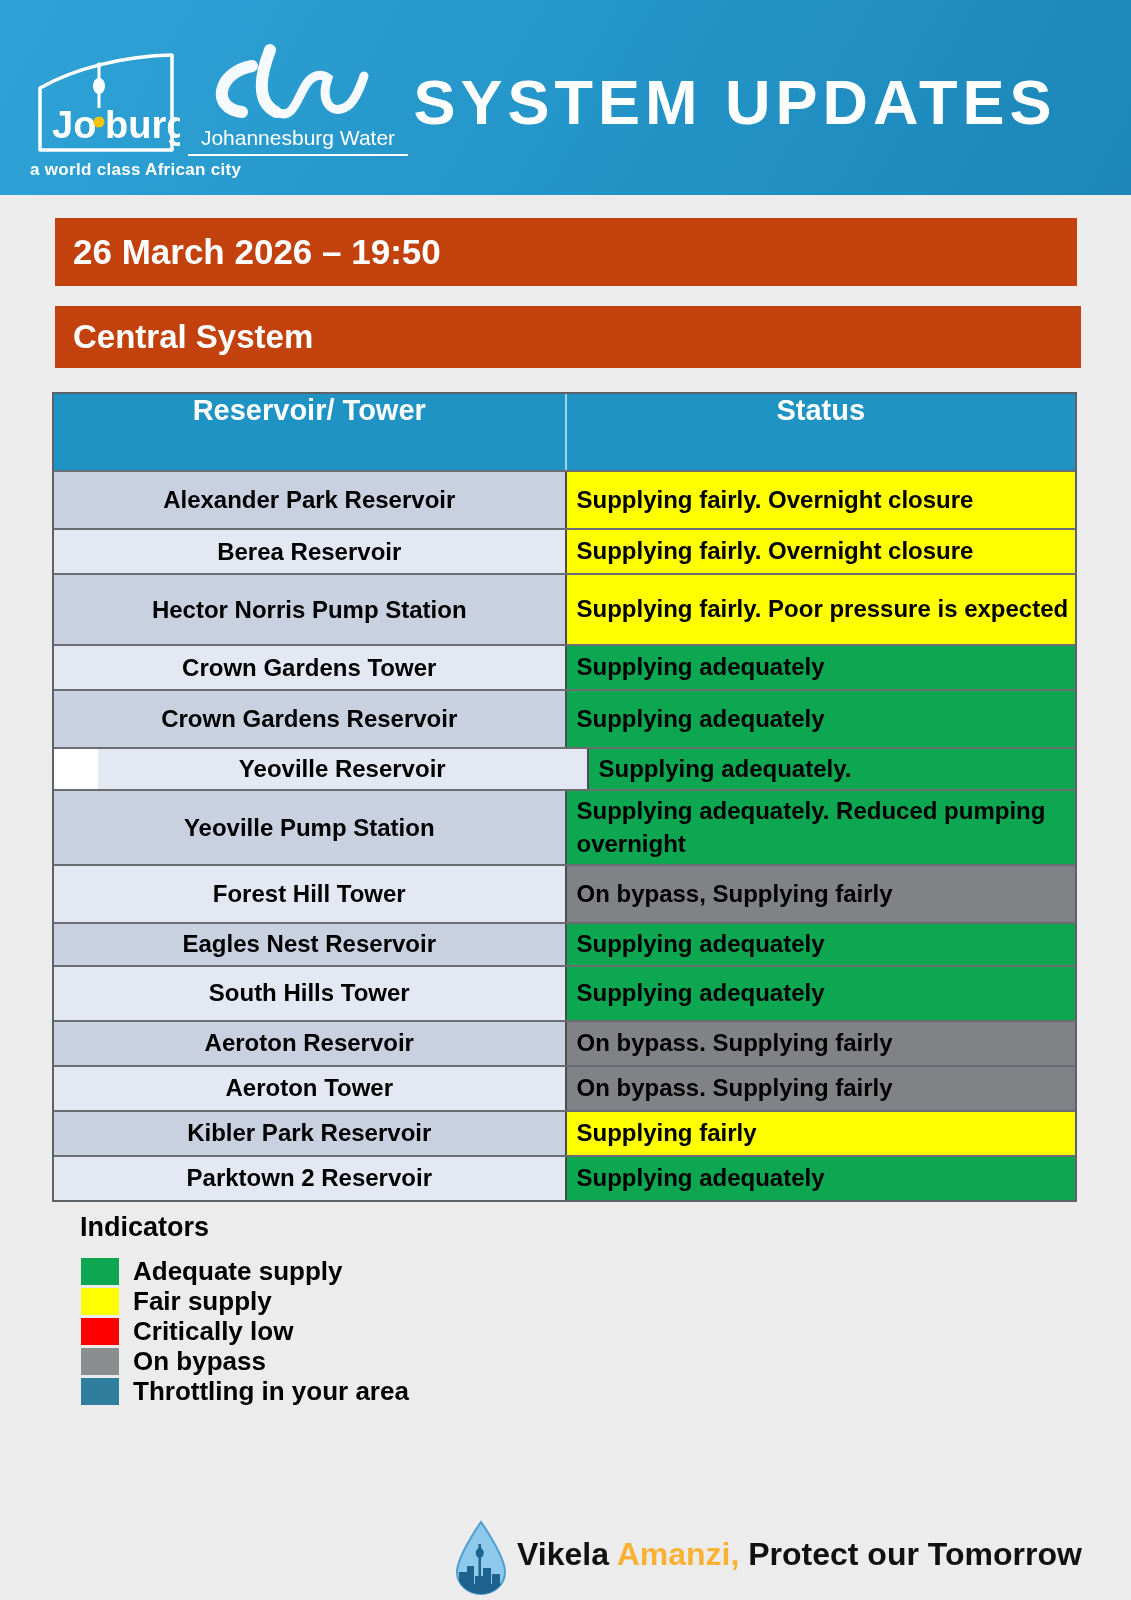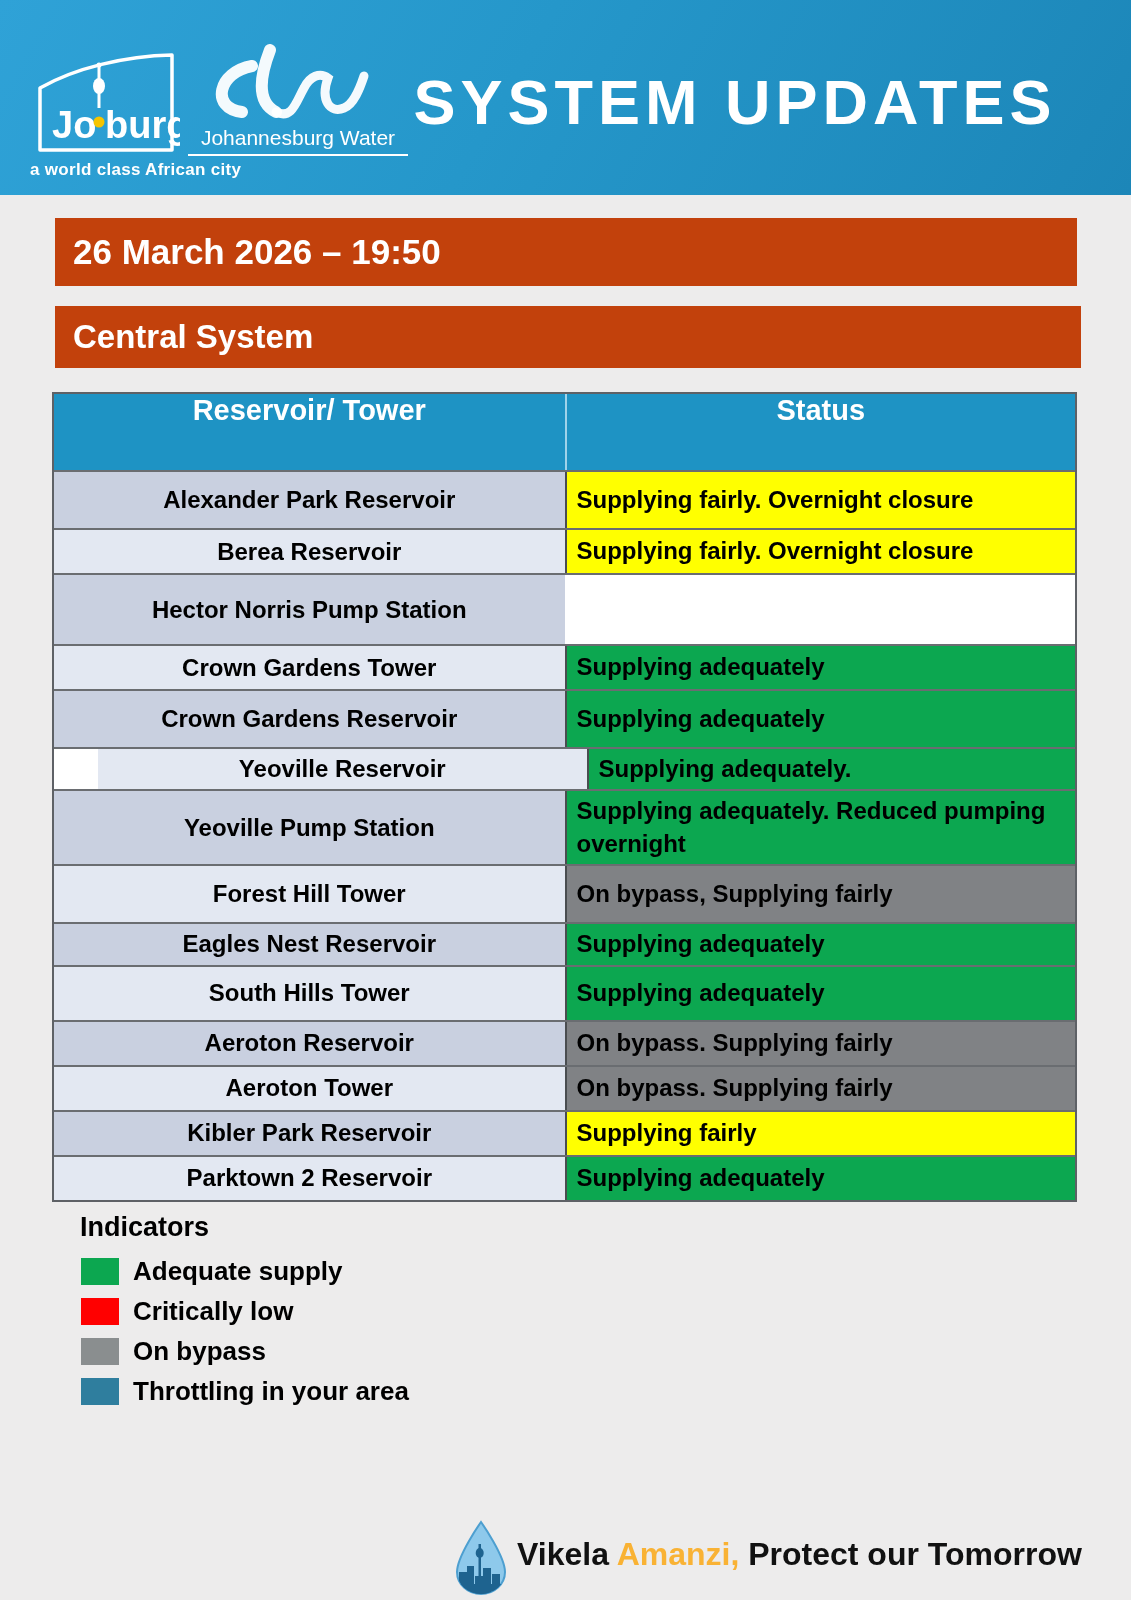--- a/index.html
+++ b/index.html
@@ -70,21 +70,21 @@
   .trow.r6{min-height:38px;padding-left:44px;}
   .trow.r7{min-height:70px;justify-content:flex-end;}
   .trow.r8{min-height:56px;}
   .trow.r9{min-height:38px;}
   .trow.r10{min-height:53px;}
 
   
   .indicators-title{
     left:80px;top:1212px;font-size:27px;font-weight:bold;color:#000;
   }
-  .indicators-list{left:81px;top:1258px;display:flex;flex-direction:column;gap:13px;}
+  .indicators-list{left:81px;top:1258px;display:flex;flex-direction:column;gap:3px;}
   .ind-row{display:flex;align-items:center;height:27px;}
   .ind-swatch{width:38px;height:27px;flex:0 0 38px;}
   .ind-label{margin-left:14px;font-size:26px;font-weight:bold;color:#000;white-space:nowrap;}
 
   
   .footer-drop{left:453px;top:1520px;width:56px;height:76px;}
   .footer-text{
     left:517px;top:1536px;font-size:32px;font-weight:bold;color:#111;white-space:nowrap;
   }
   .footer-text .hl{color:#F9B234;}
@@ -131,20 +131,21 @@
       <div class="trow r1">
         <div class="cell name shade-a">Alexander Park Reservoir</div>
         <div class="cell status" style="background: rgb(255, 255, 0);">Supplying fairly. Overnight closure</div>
       </div>
       <div class="trow r2">
         <div class="cell name shade-b">Berea Reservoir</div>
         <div class="cell status" style="background: rgb(255, 255, 0);">Supplying fairly. Overnight closure</div>
       </div>
       <div class="trow r3">
         <div class="cell name shade-a">Hector Norris Pump Station</div>
+        <div class="cell status" style="background: rgb(255, 255, 0);">Supplying fairly. Poor pressure is expected</div>
       </div>
       <div class="trow r4">
         <div class="cell name shade-b">Crown Gardens Tower</div>
         <div class="cell status" style="background: rgb(12, 167, 80);">Supplying adequately</div>
       </div>
       <div class="trow r5">
         <div class="cell name shade-a">Crown Gardens Reservoir</div>
         <div class="cell status" style="background: rgb(12, 167, 80);">Supplying adequately</div>
       </div>
       <div class="trow r6">
@@ -184,20 +185,24 @@
         <div class="cell status" style="background: rgb(12, 167, 80);">Supplying adequately</div>
       </div>
     </div>
 </div>
 
 <div class="abs indicators-title">Indicators</div>
 <div class="abs indicators-list">
     <div class="ind-row">
       <div class="ind-swatch" style="background: rgb(12, 167, 80);"></div>
       <div class="ind-label">Adequate supply</div>
+    </div>
+    <div class="ind-row">
+      <div class="ind-swatch" style="background: rgb(255, 255, 0);"></div>
+      <div class="ind-label">Fair supply</div>
     </div>
     <div class="ind-row">
       <div class="ind-swatch" style="background: rgb(255, 0, 0);"></div>
       <div class="ind-label">Critically low</div>
     </div>
     <div class="ind-row">
       <div class="ind-swatch" style="background: rgb(138, 142, 143);"></div>
       <div class="ind-label">On bypass</div>
     </div>
     <div class="ind-row">

